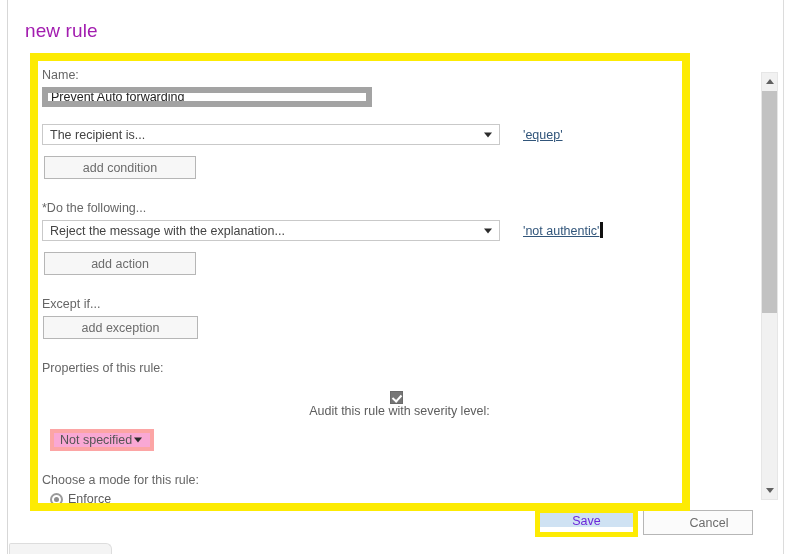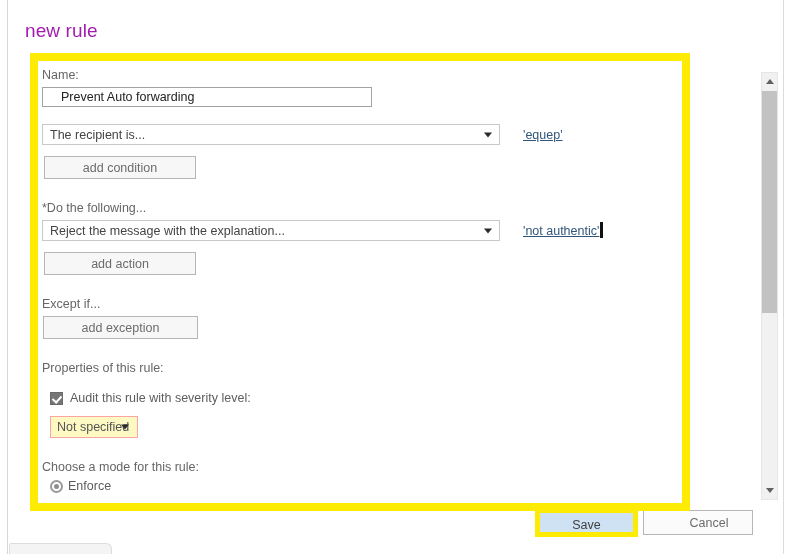--- a/index.html
+++ b/index.html
@@ -56,26 +56,26 @@
   .field-label {
     color: #666666;
     font-size: 12.5px;
     margin: 0 0 4px 0;
     line-height: 15px;
   }
 
   .text-input {
     width: 330px;
     height: 20px;
-    border: 1px solid #a3a3a3;
+    border: 6px solid #a3a3a3;
     background: #ffffff;
     font-family: "Liberation Sans", sans-serif;
     font-size: 12.5px;
     color: #222222;
-    padding: 0 18px;
+    padding: 0 3px;
     box-sizing: border-box;
     outline: none;
   }
 
   .row {
     display: flex;
     align-items: center;
   }
 
   .select-box {
@@ -97,24 +97,24 @@
     right: 7px; top: 50%;
     transform: translateY(-50%);
     width: 0; height: 0;
     border-left: 4px solid transparent;
     border-right: 4px solid transparent;
     border-top: 5px solid #2b2b2b;
   }
 
   .small-select {
     position: relative;
-    width: 88px;
+    width: 104px;
     height: 22px;
-    border: 1px solid #fca5a5;
-    background: #fef9c3;
+    border: 4px solid #fca5a5;
+    background: #f9a8d4;
     box-sizing: border-box;
     display: flex;
     align-items: center;
     font-size: 12.5px;
     color: #555555;
     padding-left: 6px;
     cursor: default;
   }
   .small-select .caret {
     position: absolute;
@@ -161,21 +161,21 @@
   }
   .btn-condition { width: 152px; margin-left: 2px; }
   .btn-action { width: 133px; margin-left: 2px; padding-left: 10px; }
   .btn-exception { width: 155px; margin-left: 1px; }
 
   .gap-sm { height: 11px; }
   .gap-md { height: 17px; }
   .gap-lg { height: 22px; }
 
   
-  .check-row { display: flex; align-items: center; margin-left: 8px; }
+  .check-row { display: flex; align-items: center; margin-left: 8px; flex-direction: column; }
   .checkbox {
     width: 13px; height: 13px;
     background: #767676;
     border: 1px solid #6a6a6a;
     box-sizing: border-box;
     position: relative;
     cursor: pointer;
     flex: none;
   }
   .checkbox::after {
@@ -276,26 +276,26 @@
     left: 535px; top: 508px;
     width: 103px; height: 29px;
     border: 5px solid #fdeb03;
     box-sizing: border-box;
     z-index: 7;
     pointer-events: none;
   }
   .save-button {
     position: absolute;
     left: 540px; top: 513px;
-    width: 93px; height: 24px;
+    width: 93px; height: 14px;
     background: #cfe2f3;
     border: none;
     font-family: "Liberation Sans", sans-serif;
     font-size: 12.5px;
-    color: #404040;
+    color: #6d28d9;
     cursor: pointer;
     z-index: 6;
   }
   .cancel-button {
     position: absolute;
     left: 643px; top: 510px;
     width: 110px; height: 25px;
     background: #fbfbfb;
     border: 1px solid #b6b6b6;
     font-family: "Liberation Sans", sans-serif;

